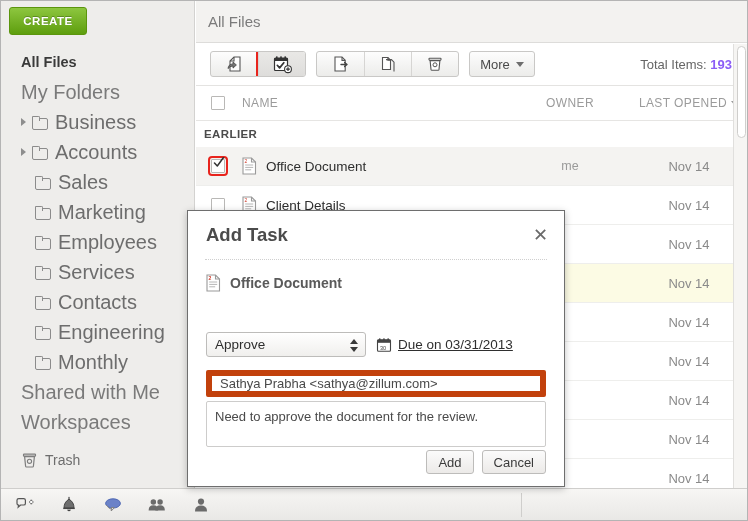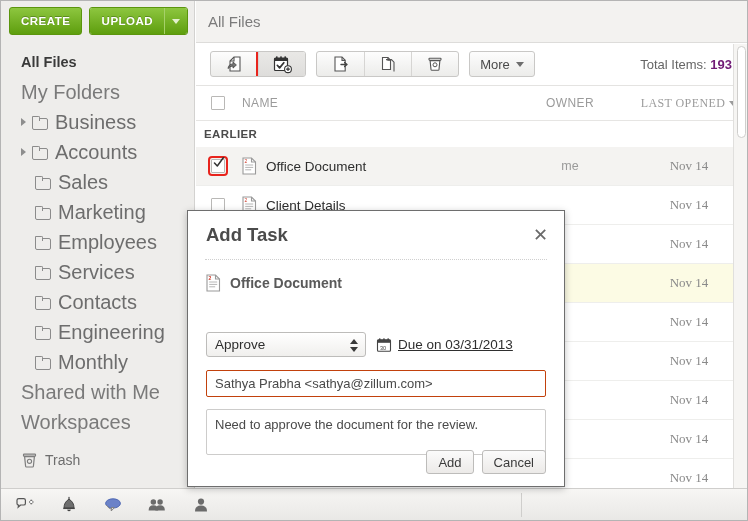--- a/index.html
+++ b/index.html
@@ -199,21 +199,21 @@
     border-left: 4px solid transparent;
     border-right: 4px solid transparent;
     border-top: 5px solid #6e6e6e;
   }
   #total-items {
     margin-left: auto;
     font-size: 13px;
     color: #656565;
     padding-right: 4px;
   }
-  #total-items b { color: #701a75; }
+  #total-items b { color: #8b5cf6; }
 
   
   #list-head {
     height: 35px;
     display: flex; align-items: center;
     border-bottom: 1px solid #e6e5e3;
     font-size: 12px;
     color: #9b9b9b;
     letter-spacing: 0.4px;
   }
@@ -222,21 +222,21 @@
     border: 1px solid #b9b8b6;
     background: #fff;
     border-radius: 1px;
     flex: 0 0 auto;
     position: relative;
     cursor: pointer;
   }
   .col-check { width: 44px; display: flex; justify-content: center; }
   .col-name  { flex: 1 1 auto; padding-left: 2px; }
   .col-owner { width: 120px; text-align: center; }
-  .col-date  { width: 118px; text-align: center; position: relative; font-family: Liberation Serif, serif; }
+  .col-date  { width: 118px; text-align: center; position: relative; }
   .sortcaret {
     display: inline-block;
     width: 0; height: 0;
     border-left: 4px solid transparent;
     border-right: 4px solid transparent;
     border-top: 5px solid #9b9b9b;
     margin-left: 4px;
     vertical-align: middle;
   }
   .group-label {
@@ -362,27 +362,27 @@
   .spin-dn { border-top: 5px solid #3a3a3a; }
   #due-wrap { display: flex; align-items: center; gap: 6px; }
   #due-link {
     font-size: 13.5px; color: #2f2f2f;
     text-decoration: underline;
     cursor: pointer;
   }
   .cal-ico { width: 16px; height: 16px; flex: 0 0 auto; }
   #assignee-input {
     width: 100%; height: 27px;
-    border: 1px solid #c2410c;
+    border: 6px solid #c2410c;
     background: #fff;
     border-radius: 2px;
     font-size: 13px; color: #4a4a4a;
     padding: 0 8px;
     font-family: "Liberation Sans", sans-serif;
-    margin-bottom: 12px;
+    margin-bottom: 4px;
   }
   #desc-input {
     width: 100%; height: 46px;
     border: 1px solid #cdcccb;
     background: #fff;
     border-radius: 2px;
     font-size: 13px; color: #4a4a4a;
     padding: 7px 8px;
     font-family: "Liberation Sans", sans-serif;
     resize: none;
@@ -406,26 +406,20 @@
   }
 </style>
 </head>
 <body>
 
 <div id="app">
 
   <div id="sidebar">
     <div class="sb-actions">
       <div class="gbtn" id="create-btn">CREATE</div>
-      <div id="upload-group">
-        <div class="gbtn" id="upload-btn">UPLOAD</div>
-        <div id="upload-caret">
-          <span class="caret-down"></span>
-        </div>
-      </div>
     </div>
 
     <div class="sb-list" id="sidebar-list">
         <div class="sb-item root">
           <span>All Files</span>
         </div>
         <div class="sb-item section">
           <span>My Folders</span>
         </div>
         <div class="sb-item folder expandable">

